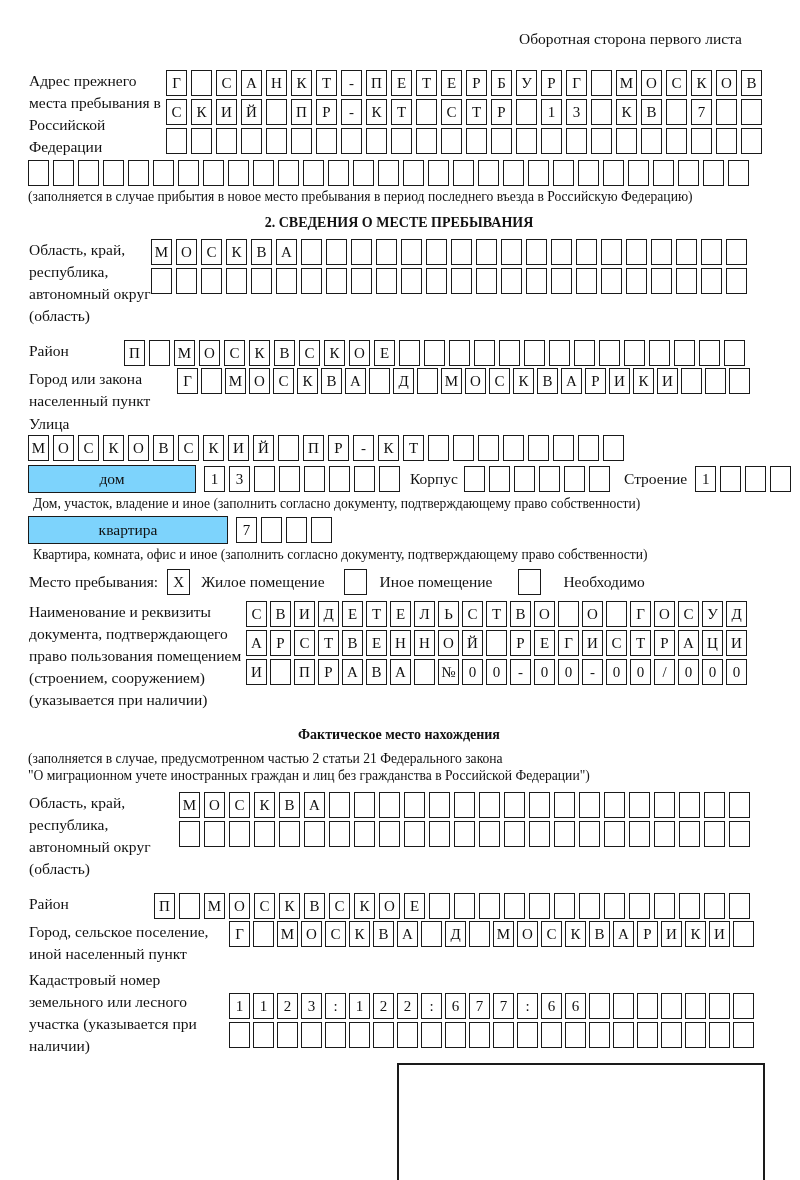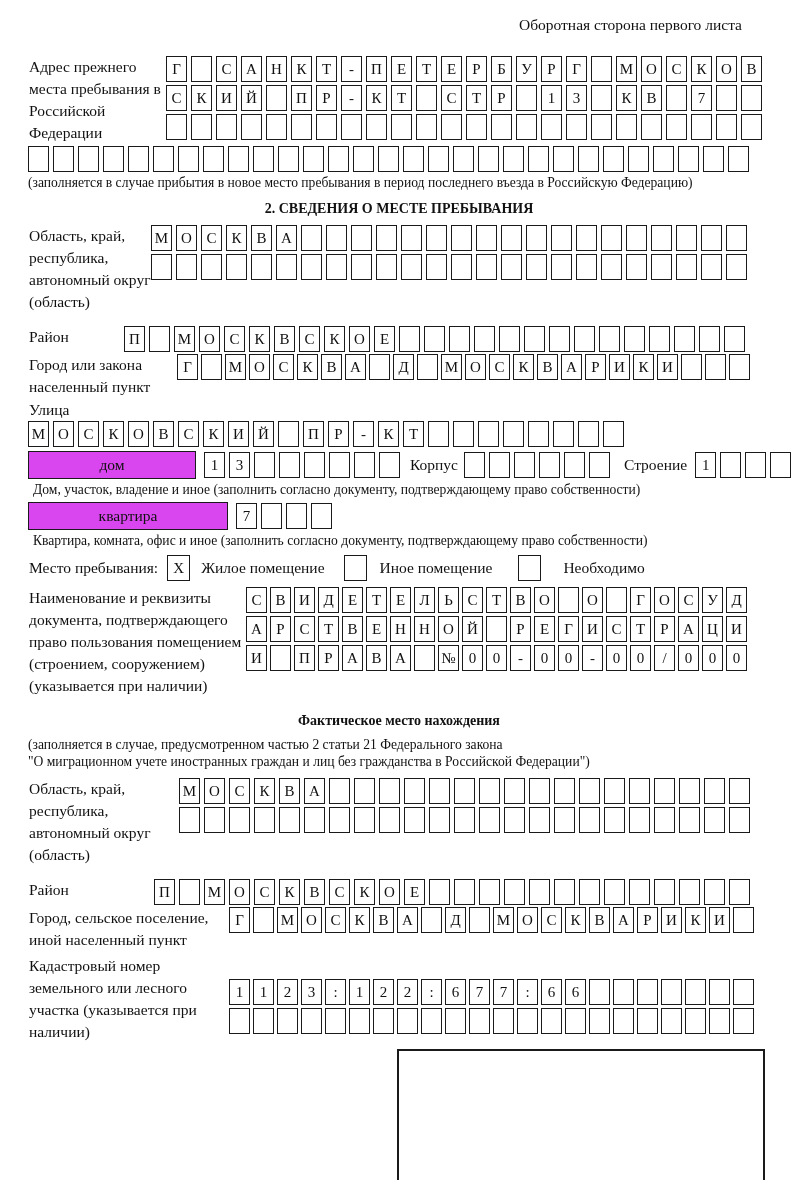--- a/index.html
+++ b/index.html
@@ -1,38 +1,38 @@
 <!DOCTYPE html>
 <html><head>
 <meta charset="utf-8">
 <style>
   html,body{margin:0;padding:0;background:#fff;}
   body{
     width:800px;height:1180px;overflow:hidden;
     font-family:"Liberation Serif","DejaVu Serif",serif;
     color:#111;font-size:15.5px;
   }
-  .page{position:relative;width:800px;height:972px;box-sizing:border-box;padding:16px 30px 0 28px;}
+  .page{position:relative;width:800px;height:972px;box-sizing:border-box;padding:30px 30px 0 28px;}
   .hdr{ text-align:right; padding-right:28px; font-size:15.5px; margin-bottom:22px;}
 
   .frow{display:flex;align-items:flex-start;}
   .lbl{margin-left:1px;line-height:1.42;flex:0 0 auto;}
   .rows > .cells{margin-bottom:3px;}
   .cells{display:flex;gap:4px;}
   .cells.g3{gap:3px;}
   .cell{
     flex:0 0 auto;width:21px;height:26px;box-sizing:border-box;
     border:1.6px solid #1a1a1a;display:flex;align-items:center;justify-content:center;
     font-size:15px;line-height:1;background:#fff;
   }
   .note{font-size:13.6px;text-align:left;margin:3px 0 0 0;}
   .sec-title{font-weight:bold;text-align:center;font-size:14px;margin:10px 0 8px 0;}
   .labelbox{
     box-sizing:border-box;border:1.6px solid #1a1a1a;height:28px;
-    display:flex;align-items:center;justify-content:center;flex:0 0 auto;background:#d946ef;
+    display:flex;align-items:center;justify-content:center;flex:0 0 auto;background:#7dd3fc;
   }
   .inline-lbl{line-height:28px;flex:0 0 auto;}
   .chk{
     flex:0 0 auto;width:23px;height:26px;box-sizing:border-box;border:1.6px solid #1a1a1a;
     display:flex;align-items:center;justify-content:center;font-size:15px;background:#fff;
   }
   .stamp-box{
     box-sizing:border-box;border:2px solid #1a1a1a;background:#fff;
     width:368px;height:180px;margin-left:369px;
   }

